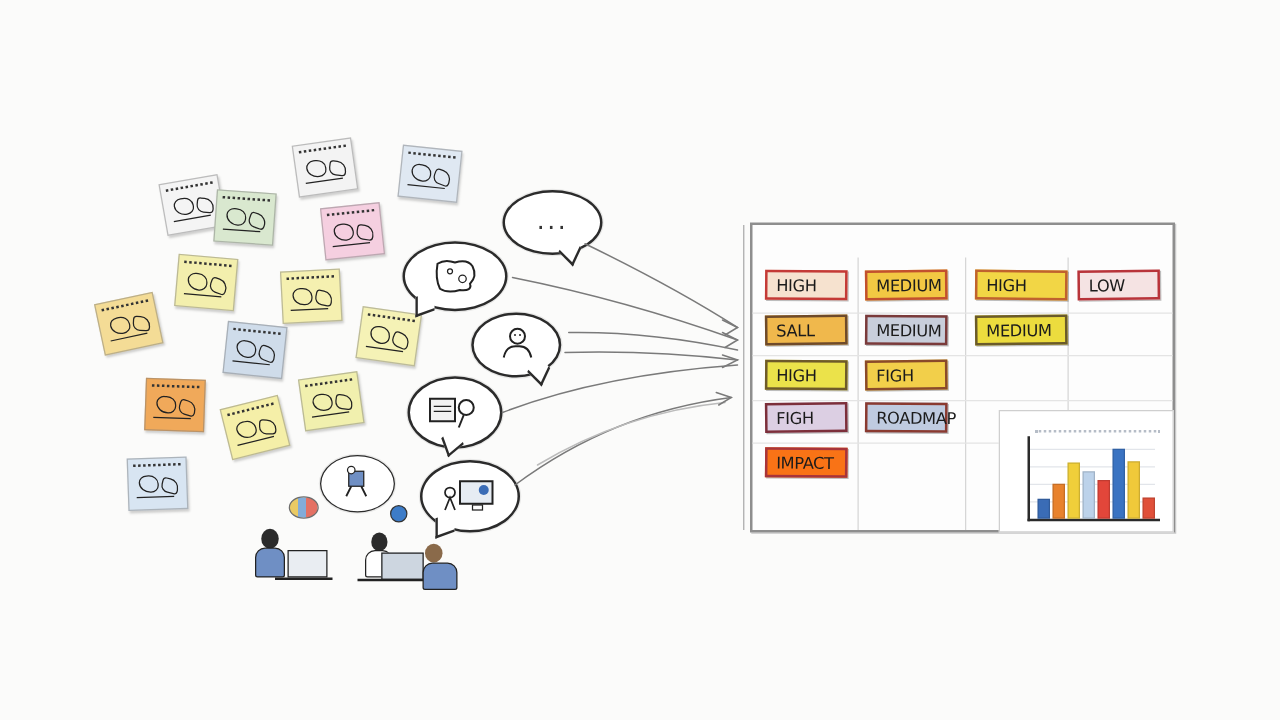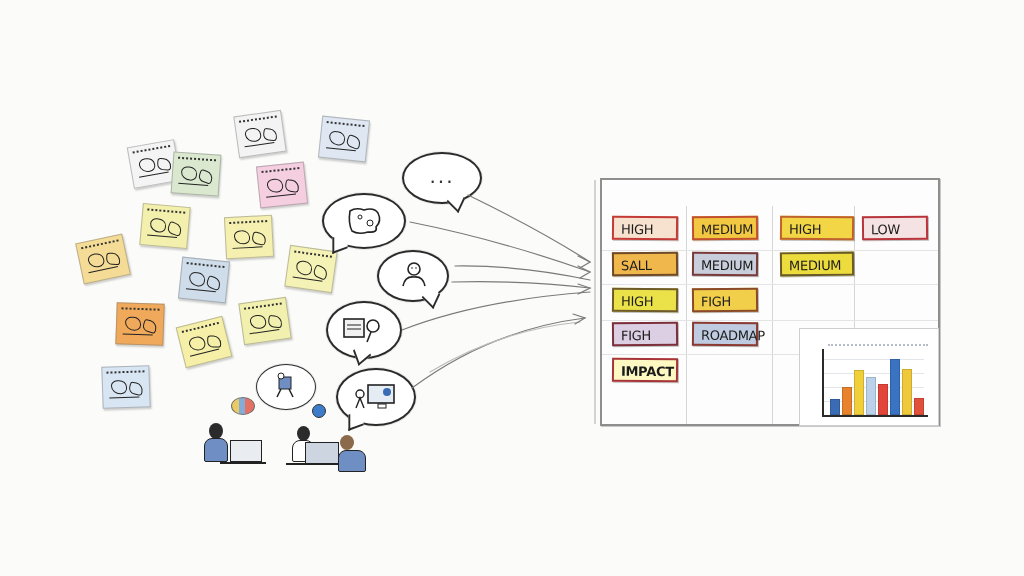--- a/index.html
+++ b/index.html
@@ -214,21 +214,21 @@
   <div class="vline" style="left:252px;"></div>
   <div class="hline" style="top:70px;"></div>
   <div class="hline" style="top:104px;"></div>
   <div class="hline" style="top:140px;"></div>
   <div class="hline" style="top:174px;"></div>
   <div id="tags">
       <div class="tag" style="left: 10px; top: 36px; width: 66px; background: rgb(246, 226, 207); border-color: rgb(196, 58, 54); transform: rotate(0.5deg);">HIGH</div>
       <div class="tag" style="left: 10px; top: 72px; width: 66px; background: rgb(240, 184, 76); border-color: rgb(110, 74, 42); transform: rotate(-0.6deg);">SALL</div>
       <div class="tag" style="left: 10px; top: 108px; width: 66px; background: rgb(235, 226, 74); border-color: rgb(110, 90, 42); transform: rotate(0.5deg);">HIGH</div>
       <div class="tag" style="left: 10px; top: 142px; width: 66px; background: rgb(220, 207, 227); border-color: rgb(124, 47, 58); transform: rotate(-0.6deg);">FIGH</div>
-      <div class="tag" style="left: 10px; top: 178px; width: 66px; background: #fef9c3; border-color: rgb(168, 52, 58); transform: rotate(0.5deg); font-weight: bold;">IMPACT</div>
+      <div class="tag" style="left: 10px; top: 178px; width: 66px; background: #f97316; border-color: rgb(168, 52, 58); transform: rotate(0.5deg);">IMPACT</div>
       <div class="tag" style="left: 90px; top: 36px; width: 66px; background: rgb(242, 200, 67); border-color: rgb(194, 80, 46); transform: rotate(-0.6deg);">MEDIUM</div>
       <div class="tag" style="left: 90px; top: 72px; width: 66px; background: rgb(200, 206, 219); border-color: rgb(122, 58, 58); transform: rotate(0.5deg);">MEDIUM</div>
       <div class="tag" style="left: 90px; top: 108px; width: 66px; background: rgb(242, 207, 74); border-color: rgb(138, 74, 42); transform: rotate(-0.6deg);">FIGH</div>
       <div class="tag" style="left: 90px; top: 142px; width: 66px; background: rgb(191, 203, 224); border-color: rgb(138, 58, 48); transform: rotate(0.5deg);">ROADMAP</div>
       <div class="tag" style="left: 178px; top: 36px; width: 74px; background: rgb(242, 214, 69); border-color: rgb(192, 98, 46); transform: rotate(0.5deg);">HIGH</div>
       <div class="tag" style="left: 178px; top: 72px; width: 74px; background: rgb(236, 220, 62); border-color: rgb(106, 90, 42); transform: rotate(-0.6deg);">MEDIUM</div>
       <div class="tag" style="left: 260px; top: 36px; width: 66px; background: rgb(245, 227, 227); border-color: rgb(184, 52, 58); transform: rotate(-0.6deg);">LOW</div>
     </div>
 
   <div class="chart-card">

